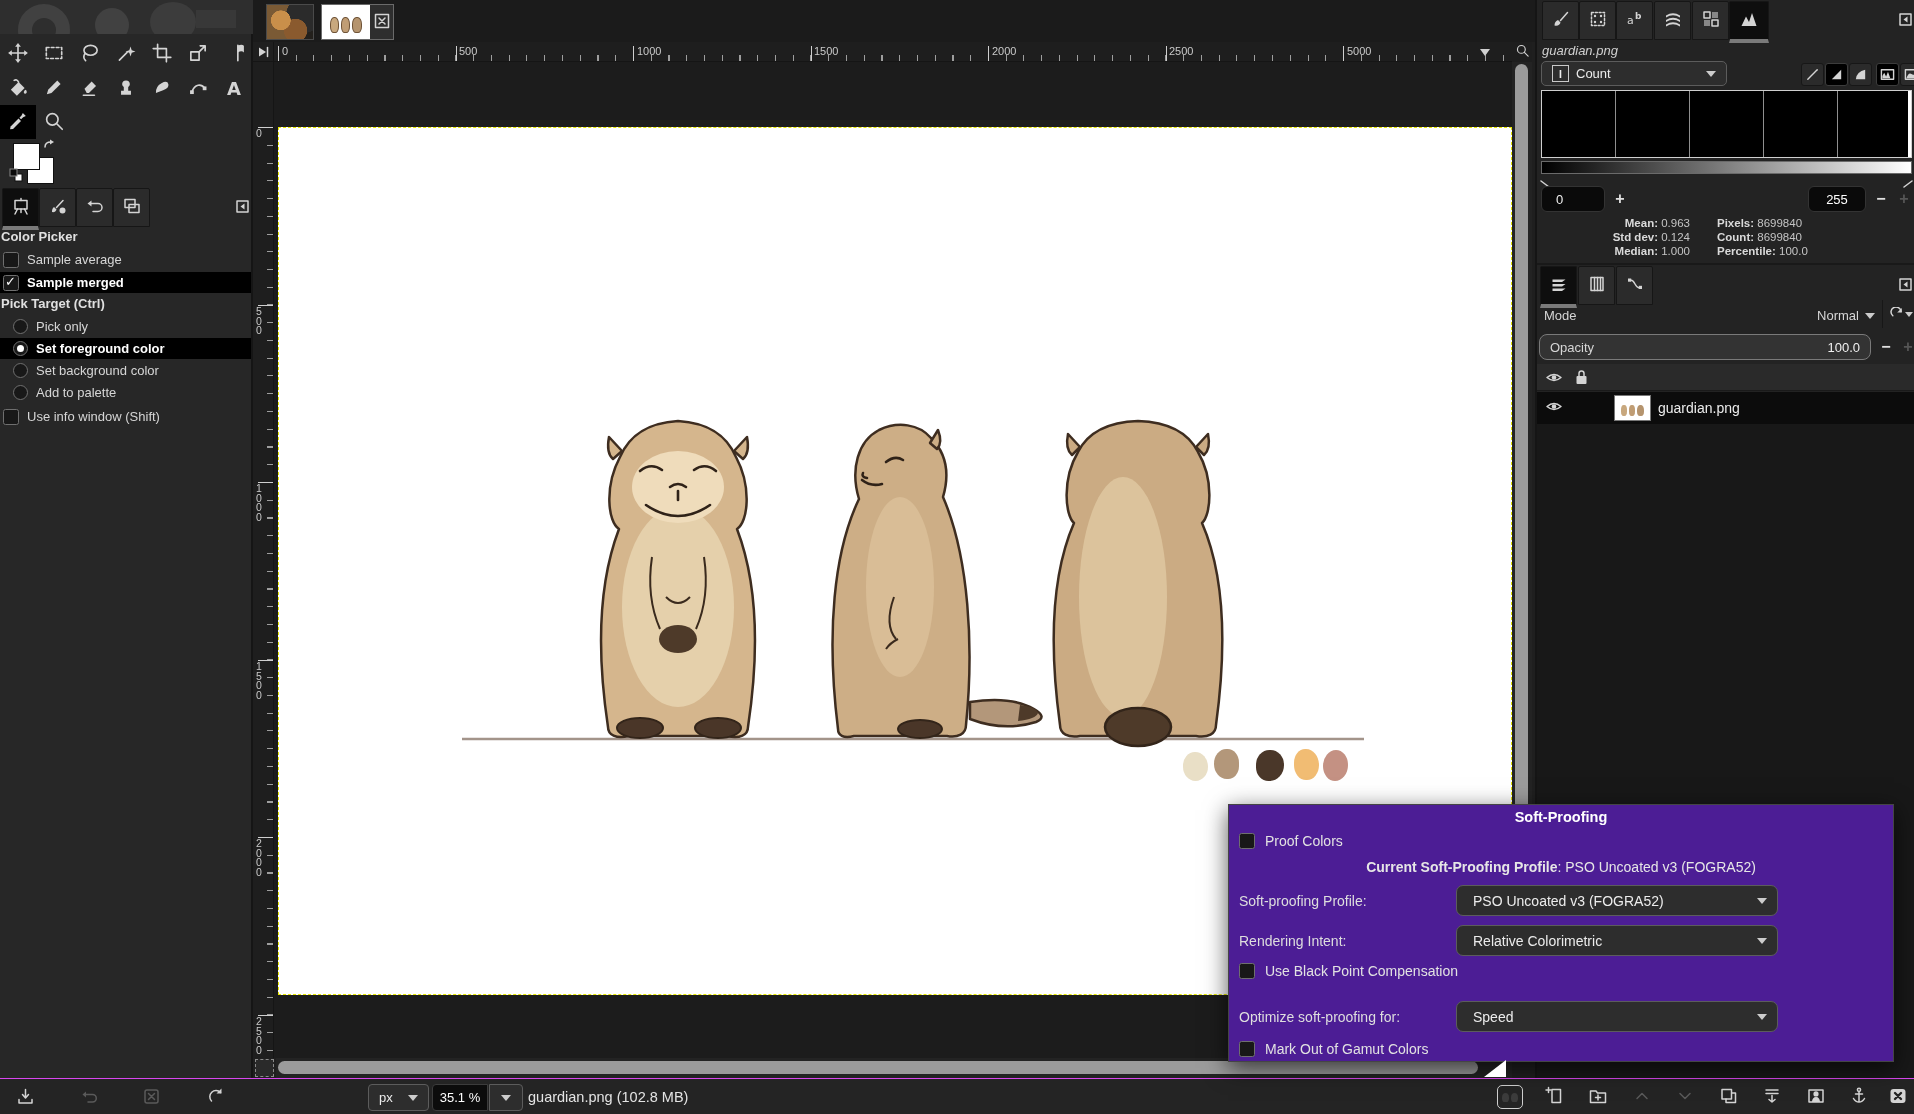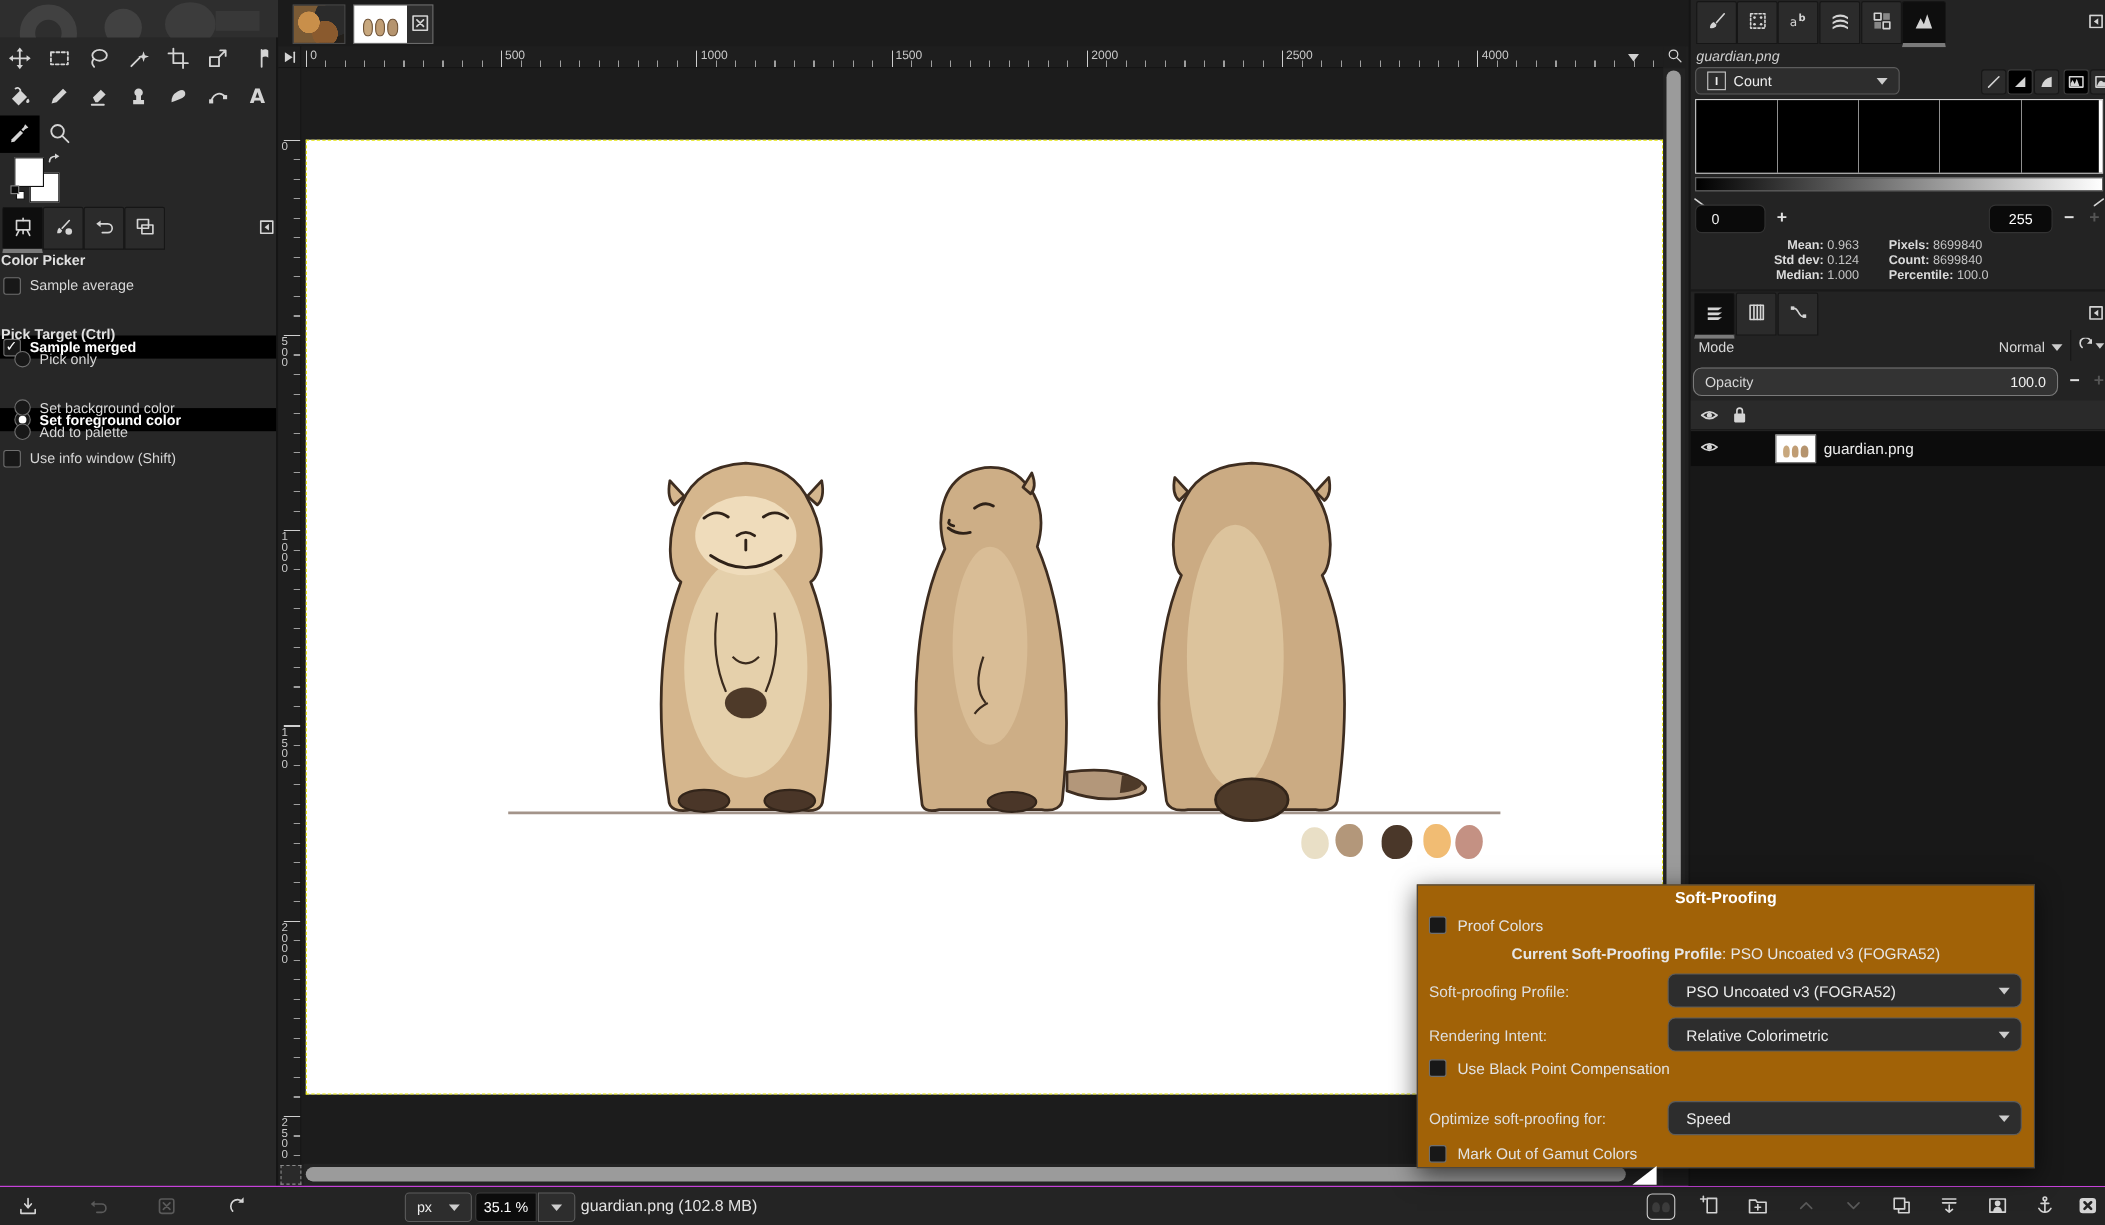--- a/index.html
+++ b/index.html
@@ -15,21 +15,21 @@
         background:#2b2b2b;border:1px solid #161616;border-radius:2px 2px 0 0;}
   .dtab.act{background:#0e0e0e;border-bottom:4px solid #7a7a7a;}
   .lbl{white-space:nowrap;}
   .cb{width:14px;height:14px;background:#181818;border:1px solid #6f6f6f;border-radius:2.5px;
       display:inline-block;position:relative;flex:none;}
   .cb.on::after{content:"\2713";position:absolute;left:1px;top:-2px;color:#fff;font-size:13px;font-weight:bold;}
   .rad{width:13px;height:13px;background:#181818;border:1px solid #6f6f6f;border-radius:50%;
        display:inline-block;flex:none;}
   .rad.on{background:#181818;}
   .rad.on i{display:block;width:7px;height:7px;margin:3px;border-radius:50%;background:#fff;}
-  .hl{background:#000;color:#fff;margin-top:33px;}
+  .hl{background:#000;color:#fff;}
   .optrow{position:absolute;left:0;width:251px;height:19px;display:flex;align-items:center;gap:8px;}
   .dd{display:flex;align-items:center;background:#2d2d2d;border:1px solid #5c5c5c;border-radius:6px;
       padding:0 10px;box-sizing:border-box;color:#ececec;}
   .caret{margin-left:auto;width:0;height:0;border:5px solid transparent;border-top:6px solid #cccccc;
          transform:translateY(3px);flex:none;}
   .spin{display:flex;align-items:center;justify-content:center;color:#e0e0e0;font-weight:bold;
         font-size:16px;line-height:1;}
   .spin.dim{color:#555;}
   .vnum{position:absolute;width:8px;line-height:9.5px;font-size:10.5px;word-break:break-all;color:#c9c9c9;}
   .rnum{position:absolute;font-size:11px;color:#c9c9c9;}
@@ -278,21 +278,21 @@
     <div class="abs" style="left:4px;top:0;width:1234px;height:20px;">
       <div class="abs" style="left:0;bottom:1px;width:1234px;height:6px;background:repeating-linear-gradient(to right,#9e9e9e 0 1px,transparent 1px 17.75px);"></div>
       <div class="abs" style="left:0;bottom:1px;width:1234px;height:15px;background:repeating-linear-gradient(to right,#cfcfcf 0 1px,transparent 1px 177.5px);"></div>
     </div>
     <span class="rnum" style="left:8px;top:3px;">0</span>
     <span class="rnum" style="left:185px;top:3px;">500</span>
     <span class="rnum" style="left:363px;top:3px;">1000</span>
     <span class="rnum" style="left:540px;top:3px;">1500</span>
     <span class="rnum" style="left:718px;top:3px;">2000</span>
     <span class="rnum" style="left:895px;top:3px;">2500</span>
-    <span class="rnum" style="left:1073px;top:3px;">4000</span>
+    <span class="rnum" style="left:1073px;top:3px;">5000</span>
     <span class="abs" style="right:22px;top:7px;width:0;height:0;border:5px solid transparent;border-top:7px solid #d0d0d0;"></span>
   </div>
   <div class="abs" style="left:1512px;top:42px;width:20px;height:20px;display:flex;align-items:center;justify-content:center;background:#1e1e1e;">
     <span><svg width="15" height="15" viewBox="0 0 20 20">
           <circle class="ic" cx="8.5" cy="8.5" r="5.2" stroke-width="2"></circle>
           <path class="ic" d="M12.5 12.5l5 5" stroke-width="2.6"></path>
         </svg></span>
   </div>
 
   <div class="abs" style="left:253px;top:62px;width:21px;height:996px;background:#1e1e1e;border-right:1px solid #151515;overflow:hidden;">
@@ -673,21 +673,21 @@
         <i style="width:6px;height:11px;background:#c8a87e;border-radius:45% 45% 40% 40%;"></i>
         <i style="width:6px;height:11px;background:#c09d74;border-radius:45% 45% 40% 40%;"></i>
         <i style="width:7px;height:11px;background:#b5946e;border-radius:45% 45% 40% 40%;"></i>
       </span>
       <span class="lbl" style="margin-left:7px;font-size:14px;color:#ececec;">guardian.png</span>
     </div>
 
     <div class="abs" style="left:0;top:424px;width:379px;height:654px;background:#181818;"></div>
   </div>
 
-  <div class="abs" style="left:1288px;top:804px;width:562px;height:258px;background:#a16207;border:1px solid #454545;
+  <div class="abs" style="left:1228px;top:804px;width:666px;height:258px;background:#4c1d95;border:1px solid #454545;
               box-shadow:0 6px 22px rgba(0,0,0,.65);z-index:40;">
     <div class="abs" style="left:0;top:4px;width:100%;text-align:center;font-weight:bold;font-size:14.5px;color:#fff;">Soft-Proofing</div>
 
     <div class="sp-row" style="left:10px;top:28px;gap:10px;">
       <span class="cb"></span>
       <span class="sp-cb-label">Proof Colors</span>
     </div>
 
     <div class="abs" style="left:0;top:54px;width:100%;text-align:center;font-size:14px;color:#e6e6e6;">
       <b>Current Soft-Proofing Profile</b><span>: PSO Uncoated v3 (FOGRA52)</span>

